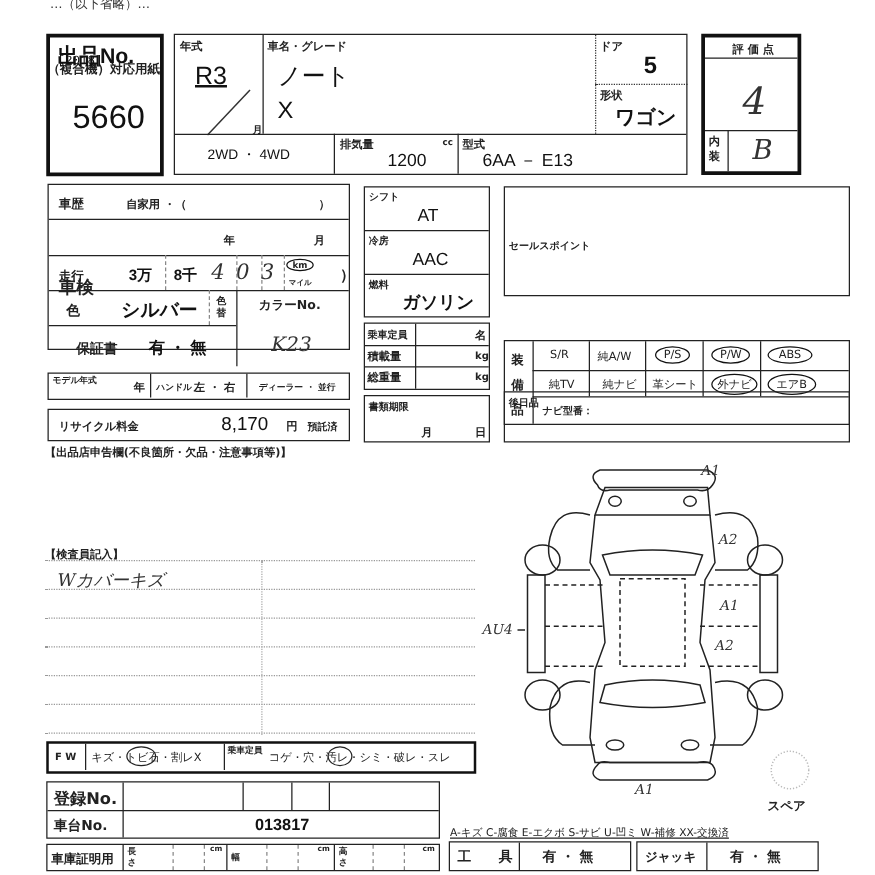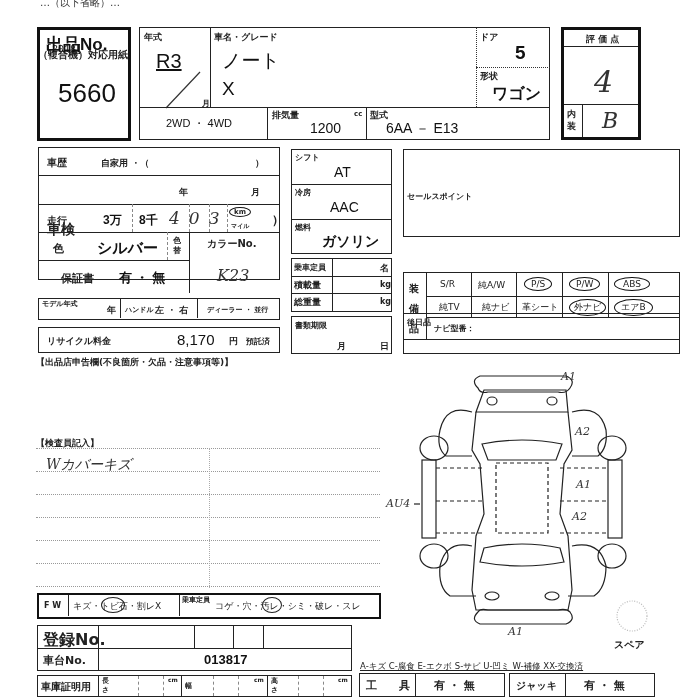--- a/index.html
+++ b/index.html
@@ -250,21 +250,21 @@
   <div class="vline" style="left:29px; top:0; height:21px;"></div>
   <div class="lbl" style="left:34px; top:5px; font-size:9px; font-weight:normal;">キズ・トビ石・割レX</div>
   <div class="abs" style="left:62px; top:2px; width:24px; height:16px; border:1.2px solid #222; border-radius:50%;"></div>
   <div class="vline" style="left:140px; top:0; height:21px;"></div>
   <div class="lbl" style="left:143px; top:1px; width:28px; white-space:normal; line-height:9px; font-size:7px;">乗車定員</div>
   <div class="lbl" style="left:176px; top:5px; font-size:9px; font-weight:normal;">コゲ・穴・汚レ・シミ・破レ・スレ</div>
   <div class="abs" style="left:223px; top:2px; width:20px; height:16px; border:1.2px solid #222; border-radius:50%;"></div>
 </div>
 
 <div class="box" style="left:37px; top:625px; width:315px; height:46px;">
-  <div class="lbl" style="left:5px; top:4px; font-size:16px;">登録No.</div>
+  <div class="lbl" style="left:5px; top:4px; font-size:13px;">登録No.</div>
   <div class="vline" style="left:60px; top:0; height:44px;"></div>
   <div class="vline" style="left:156px; top:0; height:22px;"></div>
   <div class="vline" style="left:195px; top:0; height:22px;"></div>
   <div class="vline" style="left:225px; top:0; height:22px;"></div>
   <div class="hline" style="left:0; top:22px; width:313px;"></div>
   <div class="lbl" style="left:5px; top:27px; font-size:11px;">車台No.</div>
   <div class="val" style="left:166px; top:26px; font-size:13px; font-weight:bold;">013817</div>
 </div>
 
 <div class="box" style="left:37px; top:675px; width:315px; height:22px;">

